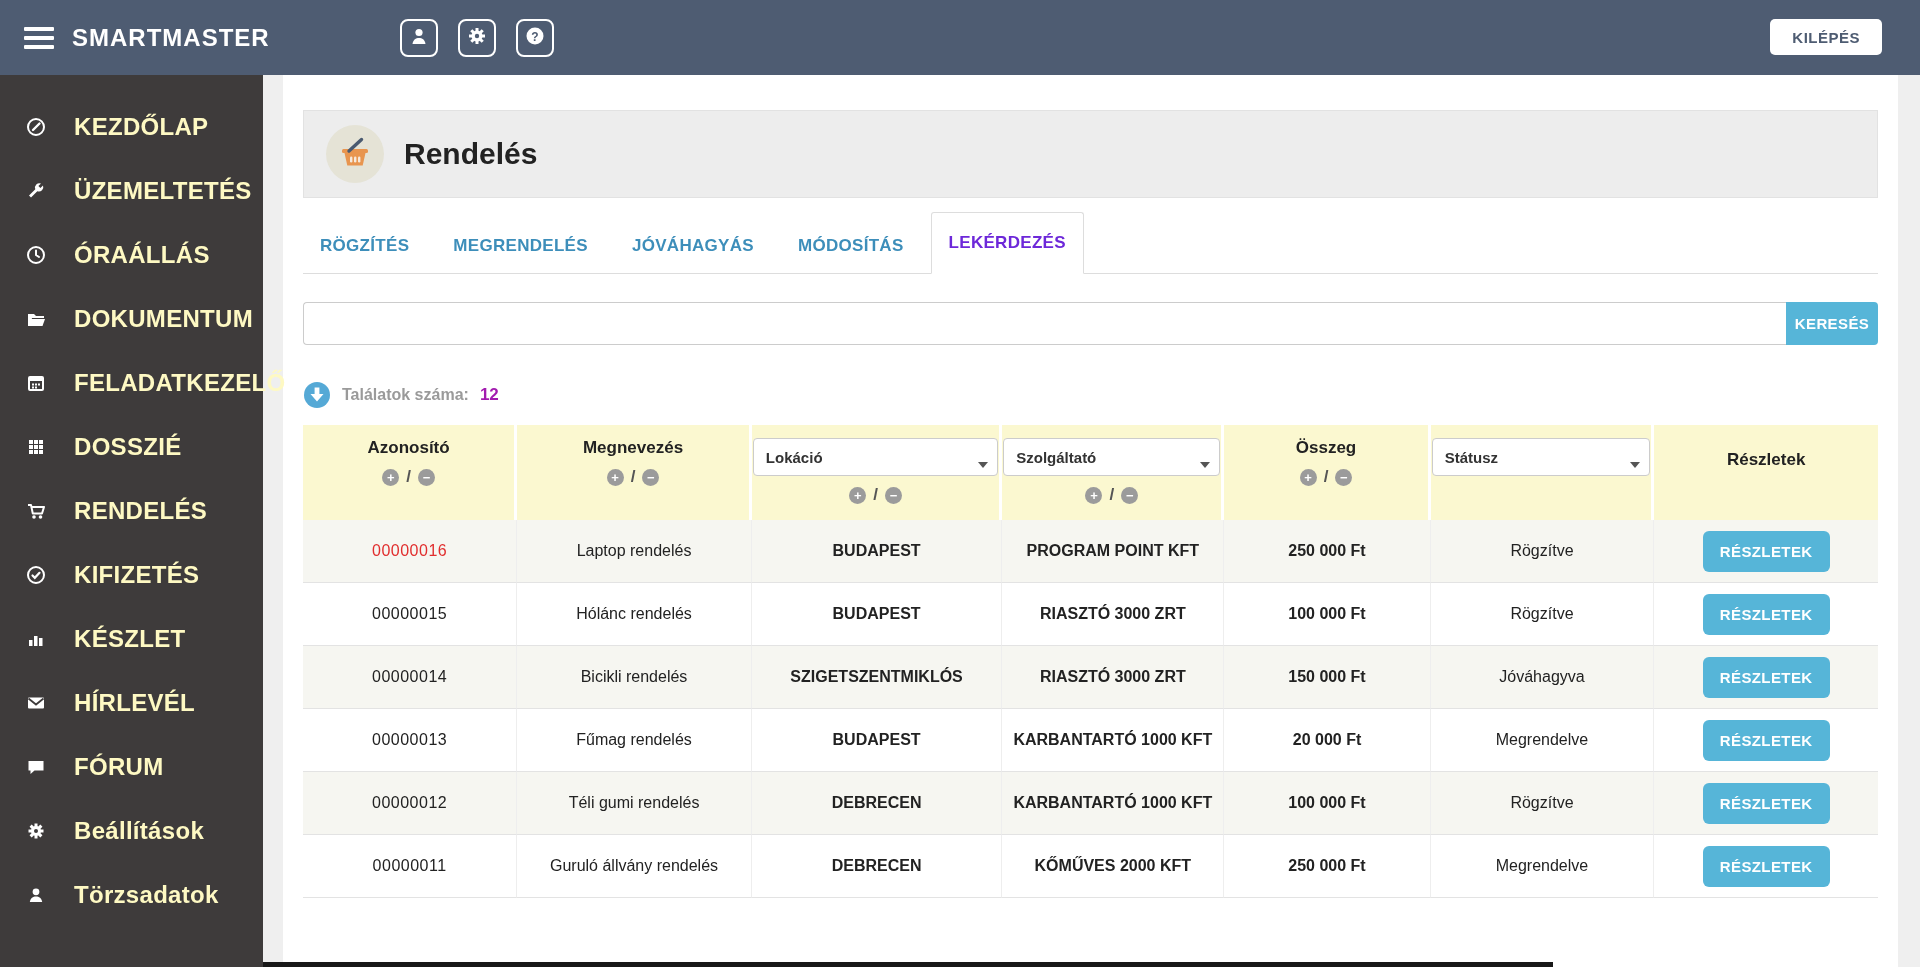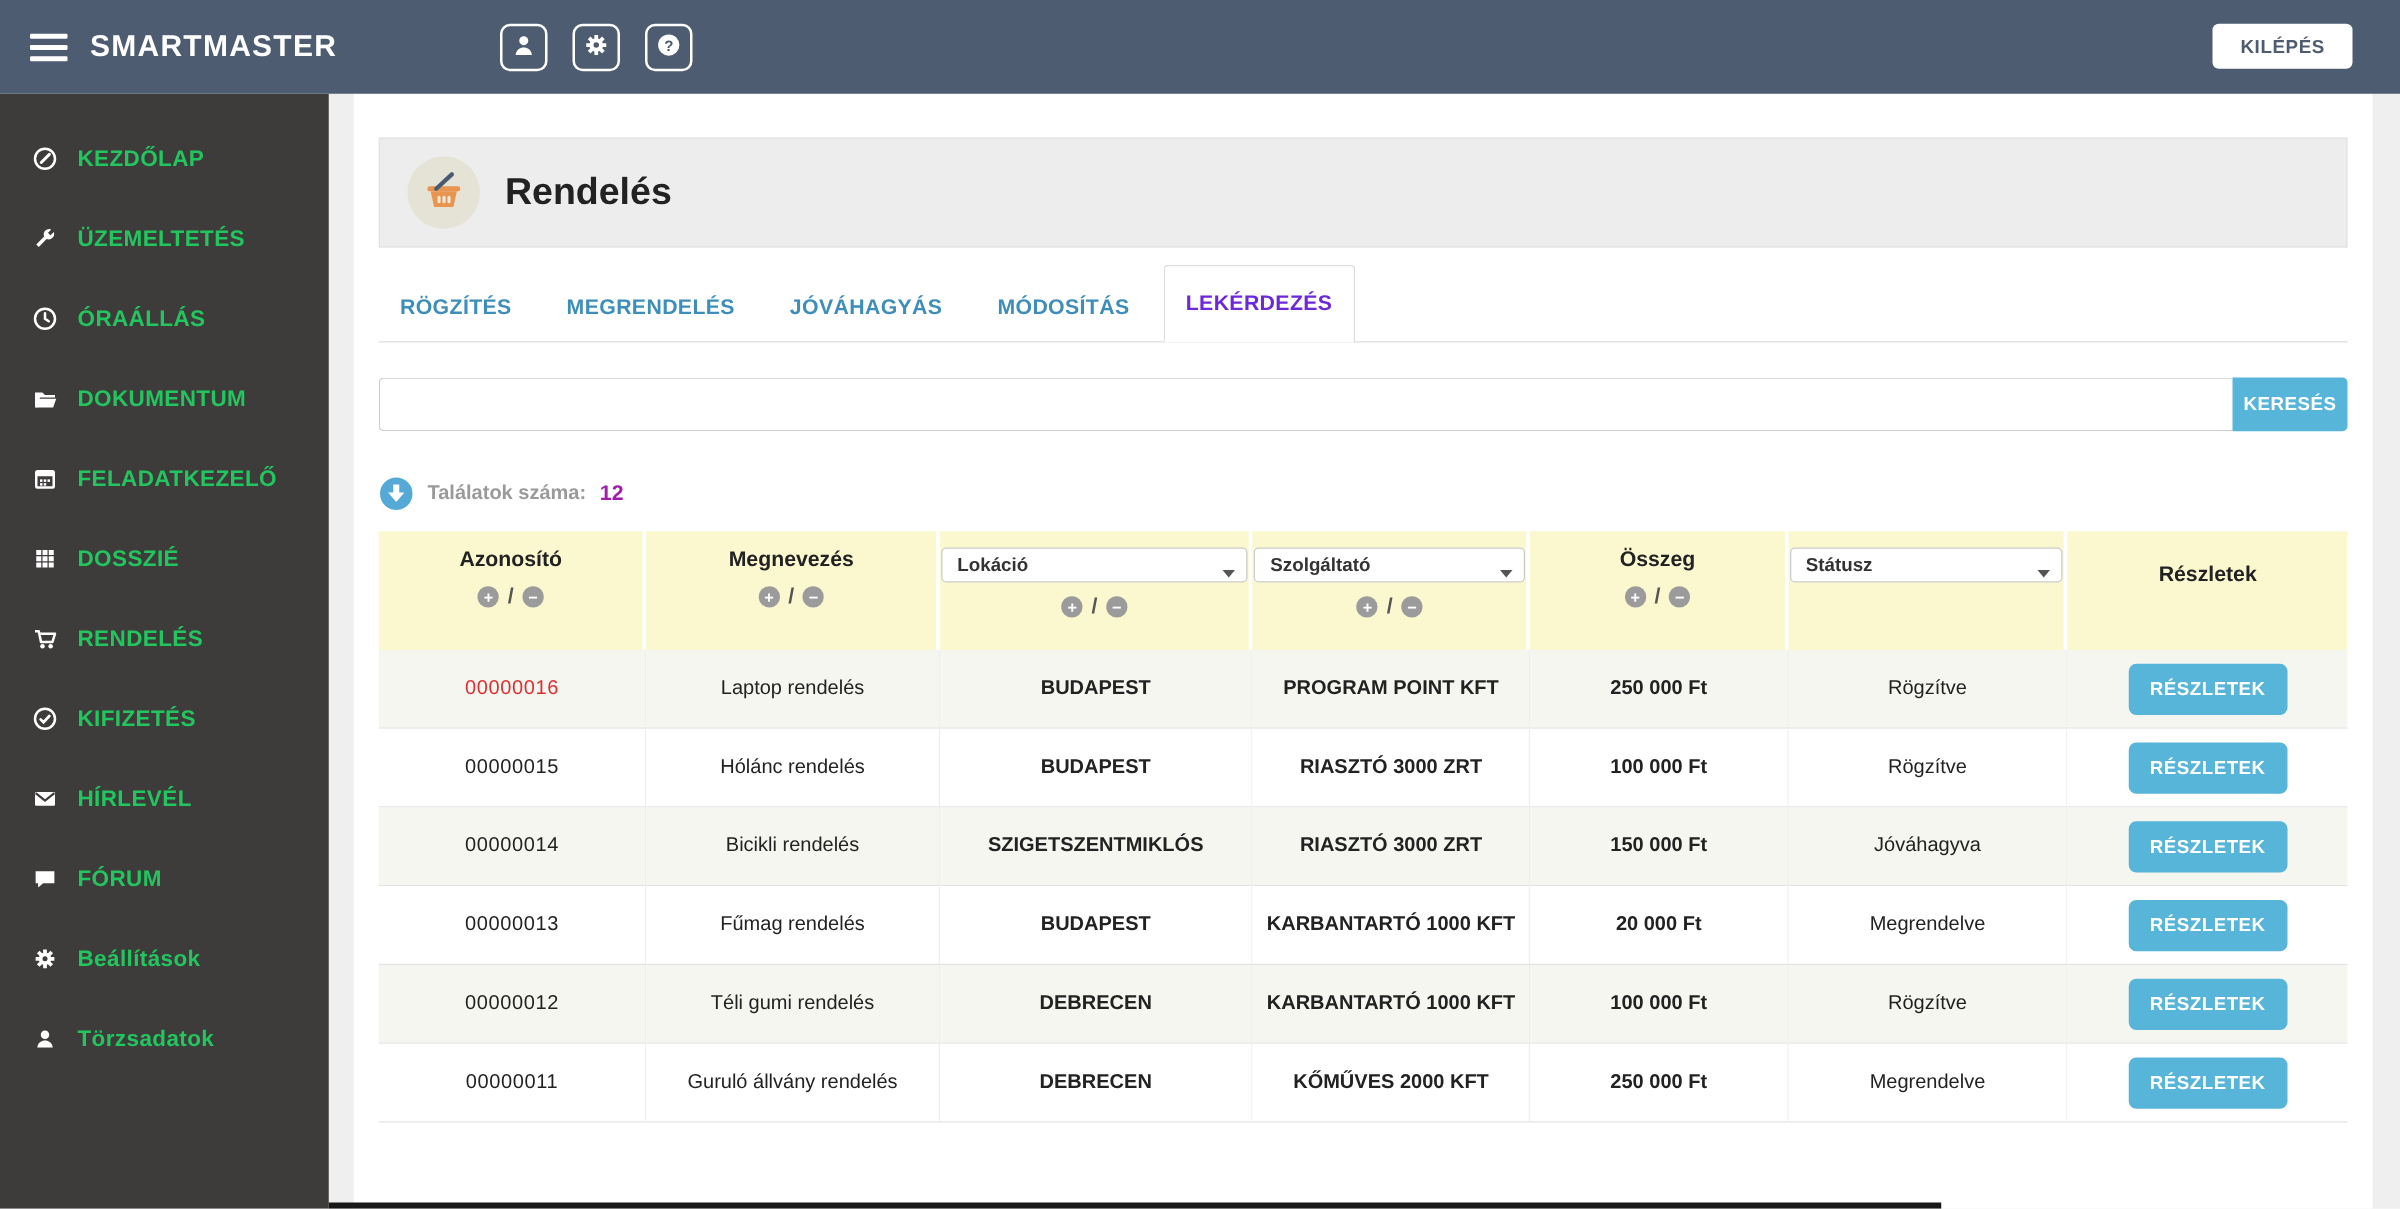--- a/index.html
+++ b/index.html
@@ -18,22 +18,22 @@
   .hamburger{width:30px;height:22px;margin-left:24px;display:flex;flex-direction:column;justify-content:space-between;cursor:pointer;}
   .hamburger span{display:block;height:4px;background:#fff;border-radius:1px;}
   .brand{color:#fff;font-size:24px;font-weight:bold;letter-spacing:1px;margin-left:18px;}
   .topbar-icons{display:flex;gap:20px;margin-left:130px;}
   .iconbtn{width:38px;height:38px;border:2px solid #fff;border-radius:8px;background:transparent;
     display:flex;align-items:center;justify-content:center;cursor:pointer;padding:0;}
   .logout{position:absolute;right:38px;top:19px;height:36px;padding:0 22px;background:#fff;border:none;
     border-radius:5px;color:var(--c-topbar);font-weight:bold;font-size:15px;letter-spacing:.5px;cursor:pointer;}
   
   .sidebar{position:absolute;left:0;top:75px;width:263px;height:892px;background:var(--c-sidebar);padding-top:20px;z-index:10;}
-  .side-item{display:flex;align-items:center;height:64px;padding-left:26px;gap:16px;color:#22c55e;
-    font-size:18px;font-weight:bold;letter-spacing:.3px;cursor:pointer;white-space:nowrap;}
+  .side-item{display:flex;align-items:center;height:64px;padding-left:26px;gap:28px;color:#fef9c3;
+    font-size:24px;font-weight:bold;letter-spacing:.3px;cursor:pointer;white-space:nowrap;}
   .side-item svg{flex:0 0 auto;}
   
   .panel{position:absolute;left:283px;top:75px;width:1615px;min-height:892px;background:#fff;z-index:1;}
   .widget-header{margin:35px 20px 0;height:88px;background:#ededed;border:1px solid #e2e2e2;
     display:flex;align-items:center;padding-left:22px;gap:20px;}
   .icon-circle{width:58px;height:58px;border-radius:50%;background:#e5e3d6;display:flex;align-items:center;justify-content:center;}
   .page-title{font-size:30px;font-weight:bold;color:#222;}
   
   .tabs{margin:0 20px;display:flex;align-items:flex-end;border-bottom:1px solid #ddd;height:76px;}
   .tab{display:flex;align-items:center;height:55px;padding:0 17px;margin-right:10px;
@@ -54,21 +54,21 @@
   table{margin:16px 20px 0;width:calc(100% - 40px);border-collapse:separate;border-spacing:0;table-layout:fixed;}
   th{background:var(--c-header-yellow);height:95px;vertical-align:top;padding-top:13px;
     border-right:3px solid #fff;font-size:17px;color:#222;}
   th:last-child{border-right:none;}
   .th-label{font-weight:bold;display:block;}
   .th-sort{margin-top:9px;display:flex;align-items:center;justify-content:center;gap:7px;}
   .sort-circle{width:17px;height:17px;border-radius:50%;background:#9b9b9b;color:#fff;font-size:13px;
     font-weight:bold;display:inline-flex;align-items:center;justify-content:center;line-height:1;cursor:pointer;}
   .sort-slash{color:#555;font-size:17px;}
   .select-wrap{position:relative;width:85%;margin:2px auto 0;}
-  .select-wrap select{width:100%;height:28px;border:1px solid #ccc;border-radius:4px;background:#fff;
+  .select-wrap select{width:100%;height:38px;border:1px solid #ccc;border-radius:4px;background:#fff;
     font-family:inherit;font-size:15px;font-weight:bold;color:#333;padding:0 24px 0 12px;
     appearance:none;-webkit-appearance:none;cursor:pointer;}
   .caret{position:absolute;right:10px;top:14px;width:0;height:0;border-left:5px solid transparent;
     border-right:5px solid transparent;border-top:6px solid #555;pointer-events:none;}
   td{height:63px;text-align:center;font-size:16px;color:#222;border-bottom:1px solid #e3e3e3;
     border-right:1px solid #eee;background:#fff;overflow:hidden;white-space:nowrap;}
   td:last-child{border-right:none;}
   tbody tr:nth-child(odd) td{background:#f6f6f1;}
   .cell-id{letter-spacing:.5px;}
   .cell-id.red{color:var(--c-red);}
@@ -205,20 +205,32 @@
       <span>RENDELÉS</span>
     </div>
     <div class="side-item">
       <span style="display:inline-flex">
         <svg width="20" height="20" viewBox="0 0 20 20">
           <circle cx="10" cy="10" r="8" fill="none" stroke="#fff" stroke-width="2"></circle>
           <path d="M6.5 10.5l2.3 2.3 4.7-5" fill="none" stroke="#fff" stroke-width="2.2" stroke-linecap="round"></path>
         </svg>
       </span>
       <span>KIFIZETÉS</span>
+    </div>
+    <div class="side-item">
+      <span style="display:inline-flex">
+        <svg width="20" height="20" viewBox="0 0 20 20">
+          <g fill="#fff">
+            <rect x="3" y="11" width="3.5" height="6"></rect>
+            <rect x="8" y="7" width="3.5" height="10"></rect>
+            <rect x="13" y="9" width="3.5" height="8"></rect>
+          </g>
+        </svg>
+      </span>
+      <span>KÉSZLET</span>
     </div>
     <div class="side-item">
       <span style="display:inline-flex">
         <svg width="20" height="20" viewBox="0 0 20 20">
           <rect x="2" y="4.5" width="16" height="11" rx="1" fill="#fff"></rect>
           <path d="M2.5 5.5l7.5 6 7.5-6" fill="none" stroke="#3e3b3b" stroke-width="1.8"></path>
         </svg>
       </span>
       <span>HÍRLEVÉL</span>
     </div>

